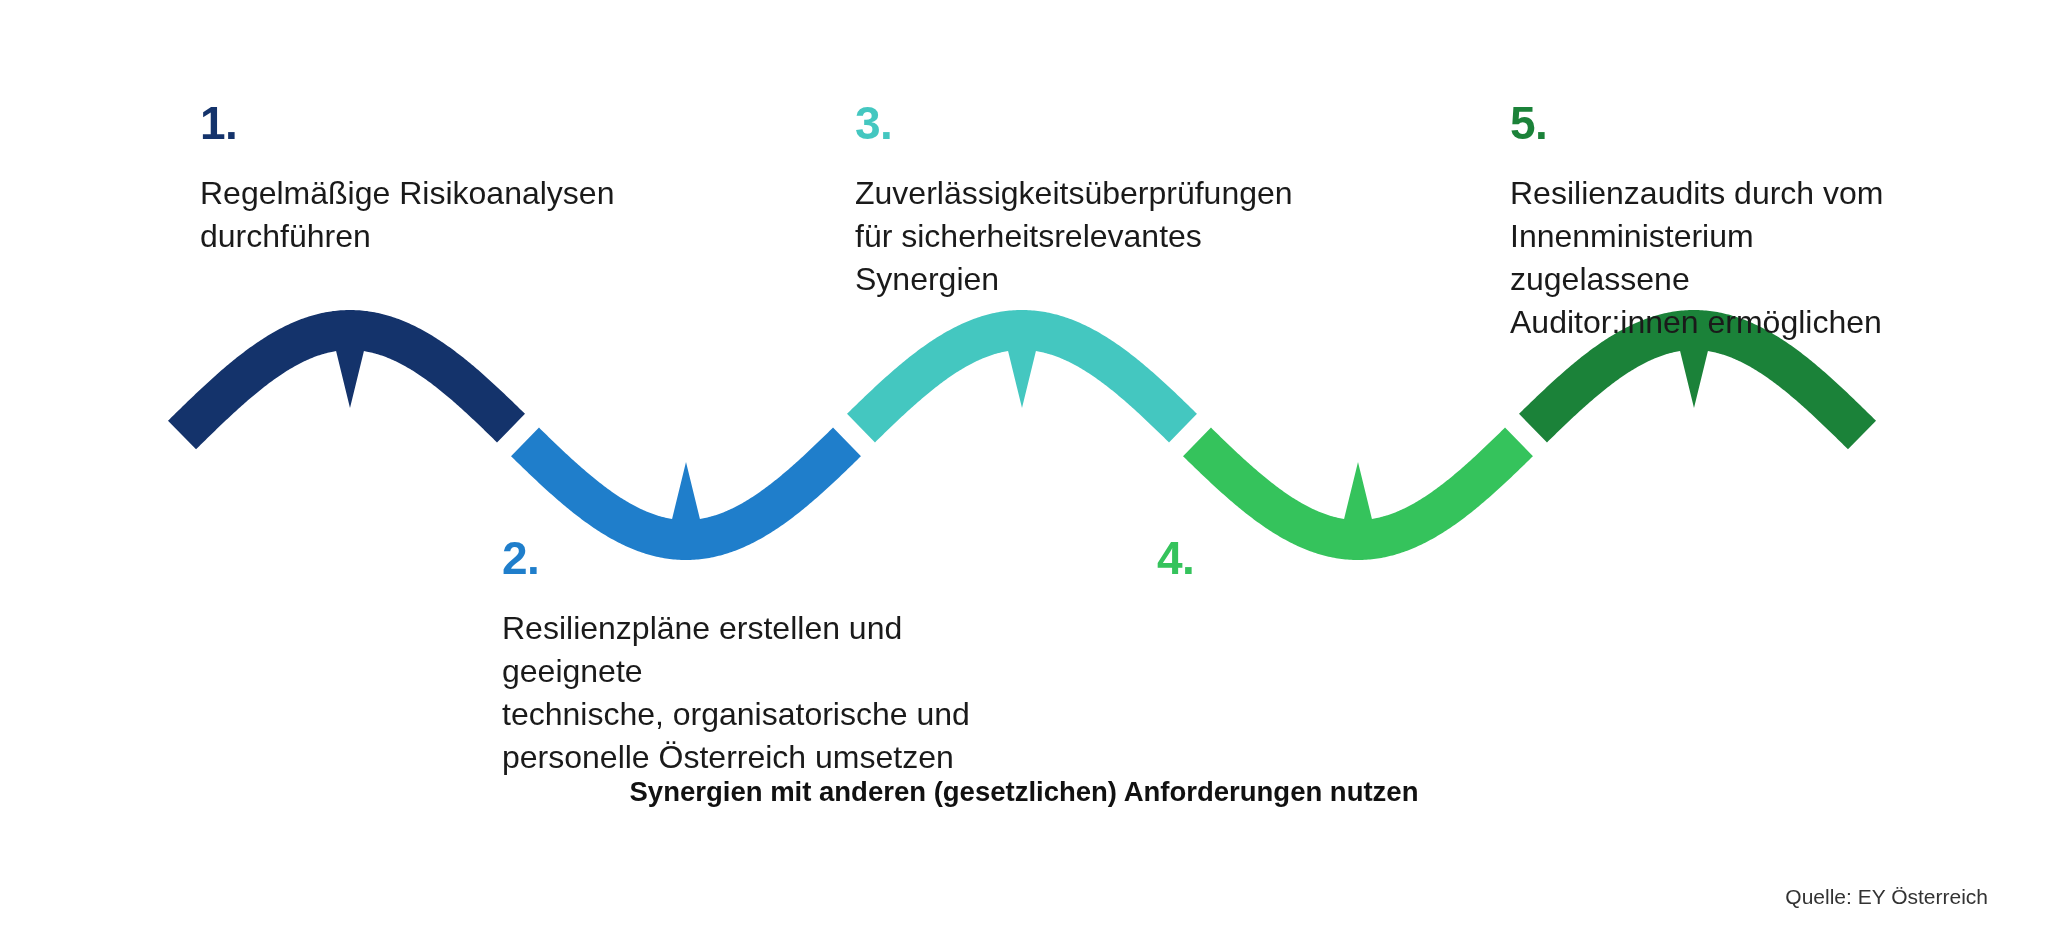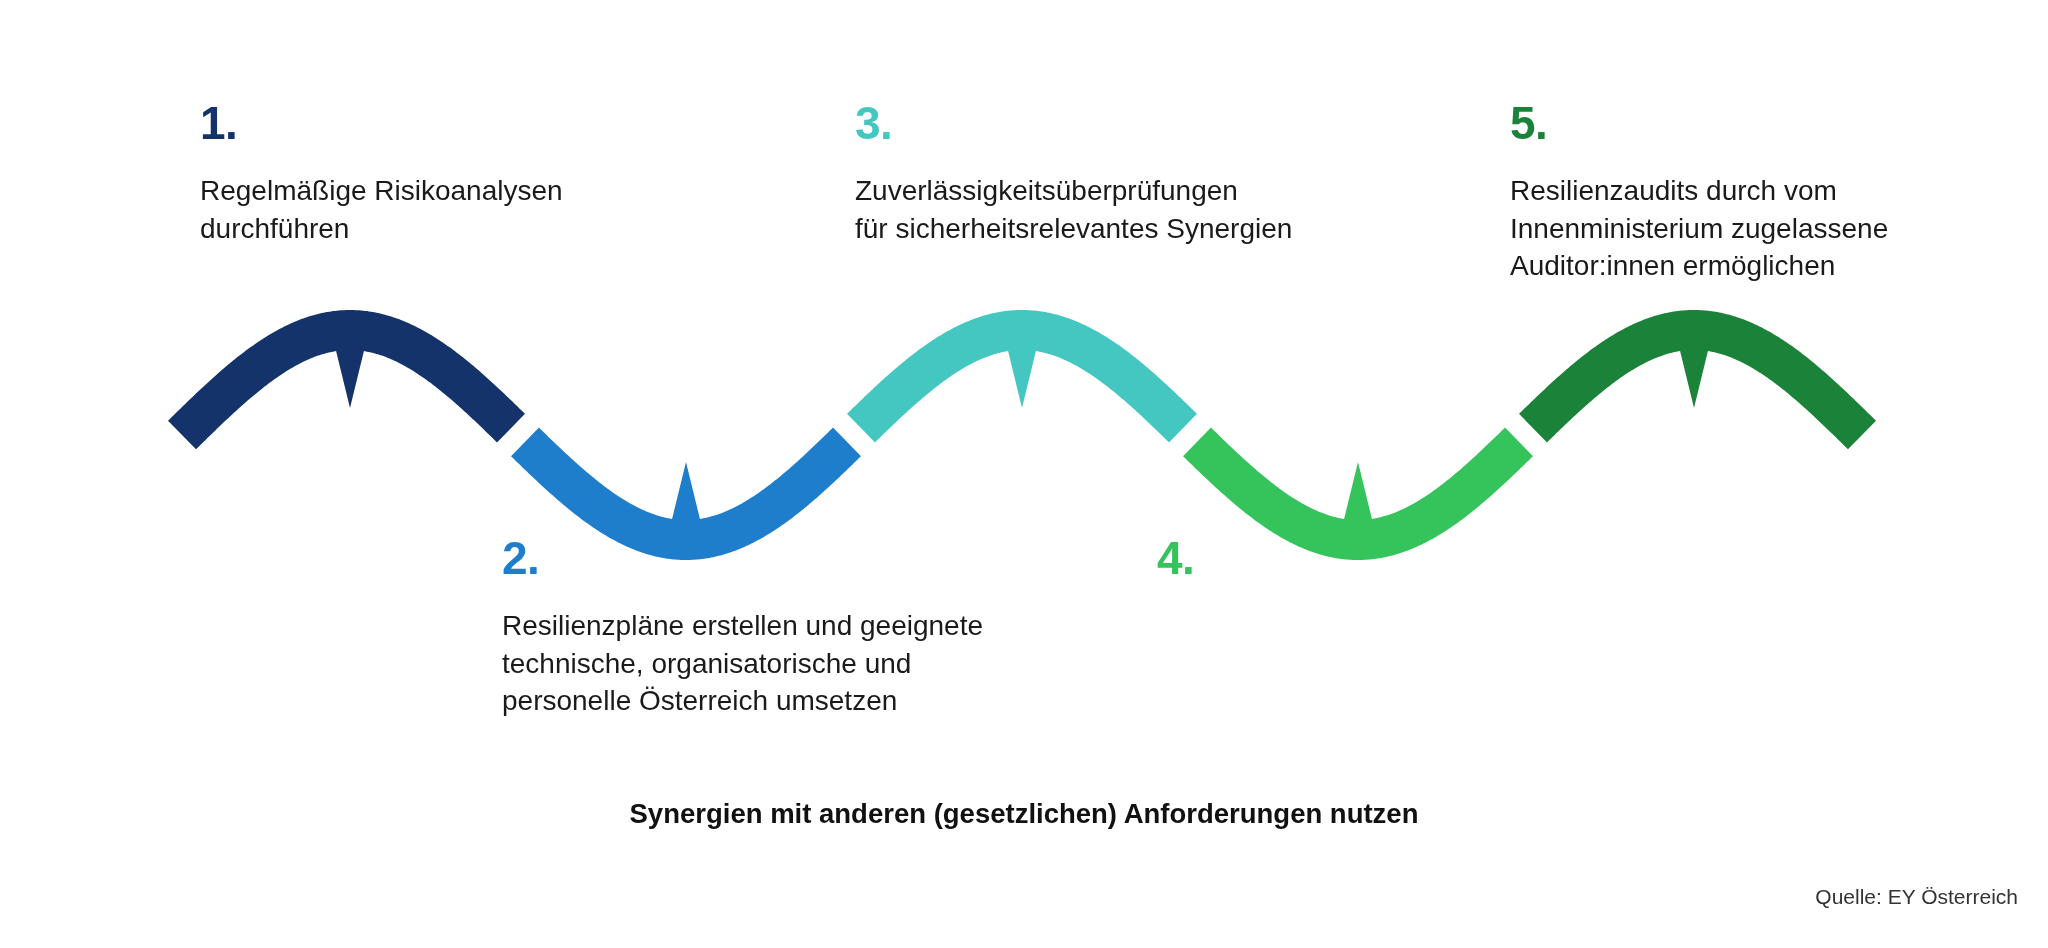--- a/index.html
+++ b/index.html
@@ -32,49 +32,49 @@
     position: absolute;
   }
   .step-number {
     font-size: 46px;
     font-weight: bold;
     line-height: 1;
     margin: 0 0 26px 0;
     letter-spacing: -0.5px;
   }
   .step-text {
-    font-size: 28px;
+    font-size: 32px;
     line-height: 1.34;
     color: #1a1a1a;
     margin: 0;
     white-space: pre-line;
   }
 
   
   #step-1 { left: 200px;  top: 100px;  width: 430px; }
   #step-3 { left: 855px;  top: 100px;  width: 450px; }
   #step-5 { left: 1510px; top: 100px;  width: 420px; }
 
   
   #step-2 { left: 502px;  top: 535px;  width: 500px; }
   #step-4 { left: 1157px; top: 535px;  width: 470px; }
 
   .caption {
     position: absolute;
     left: 0;
     right: 0;
-    top: 798px;
+    top: 776px;
     text-align: center;
     font-size: 27.5px;
     font-weight: bold;
     color: #111111;
   }
   .source {
     position: absolute;
-    right: 30px;
+    right: 60px;
     top: 885px;
     font-size: 21px;
     color: #333333;
   }
 </style>
 </head>
 <body>
 
 <div class="stage">
 

